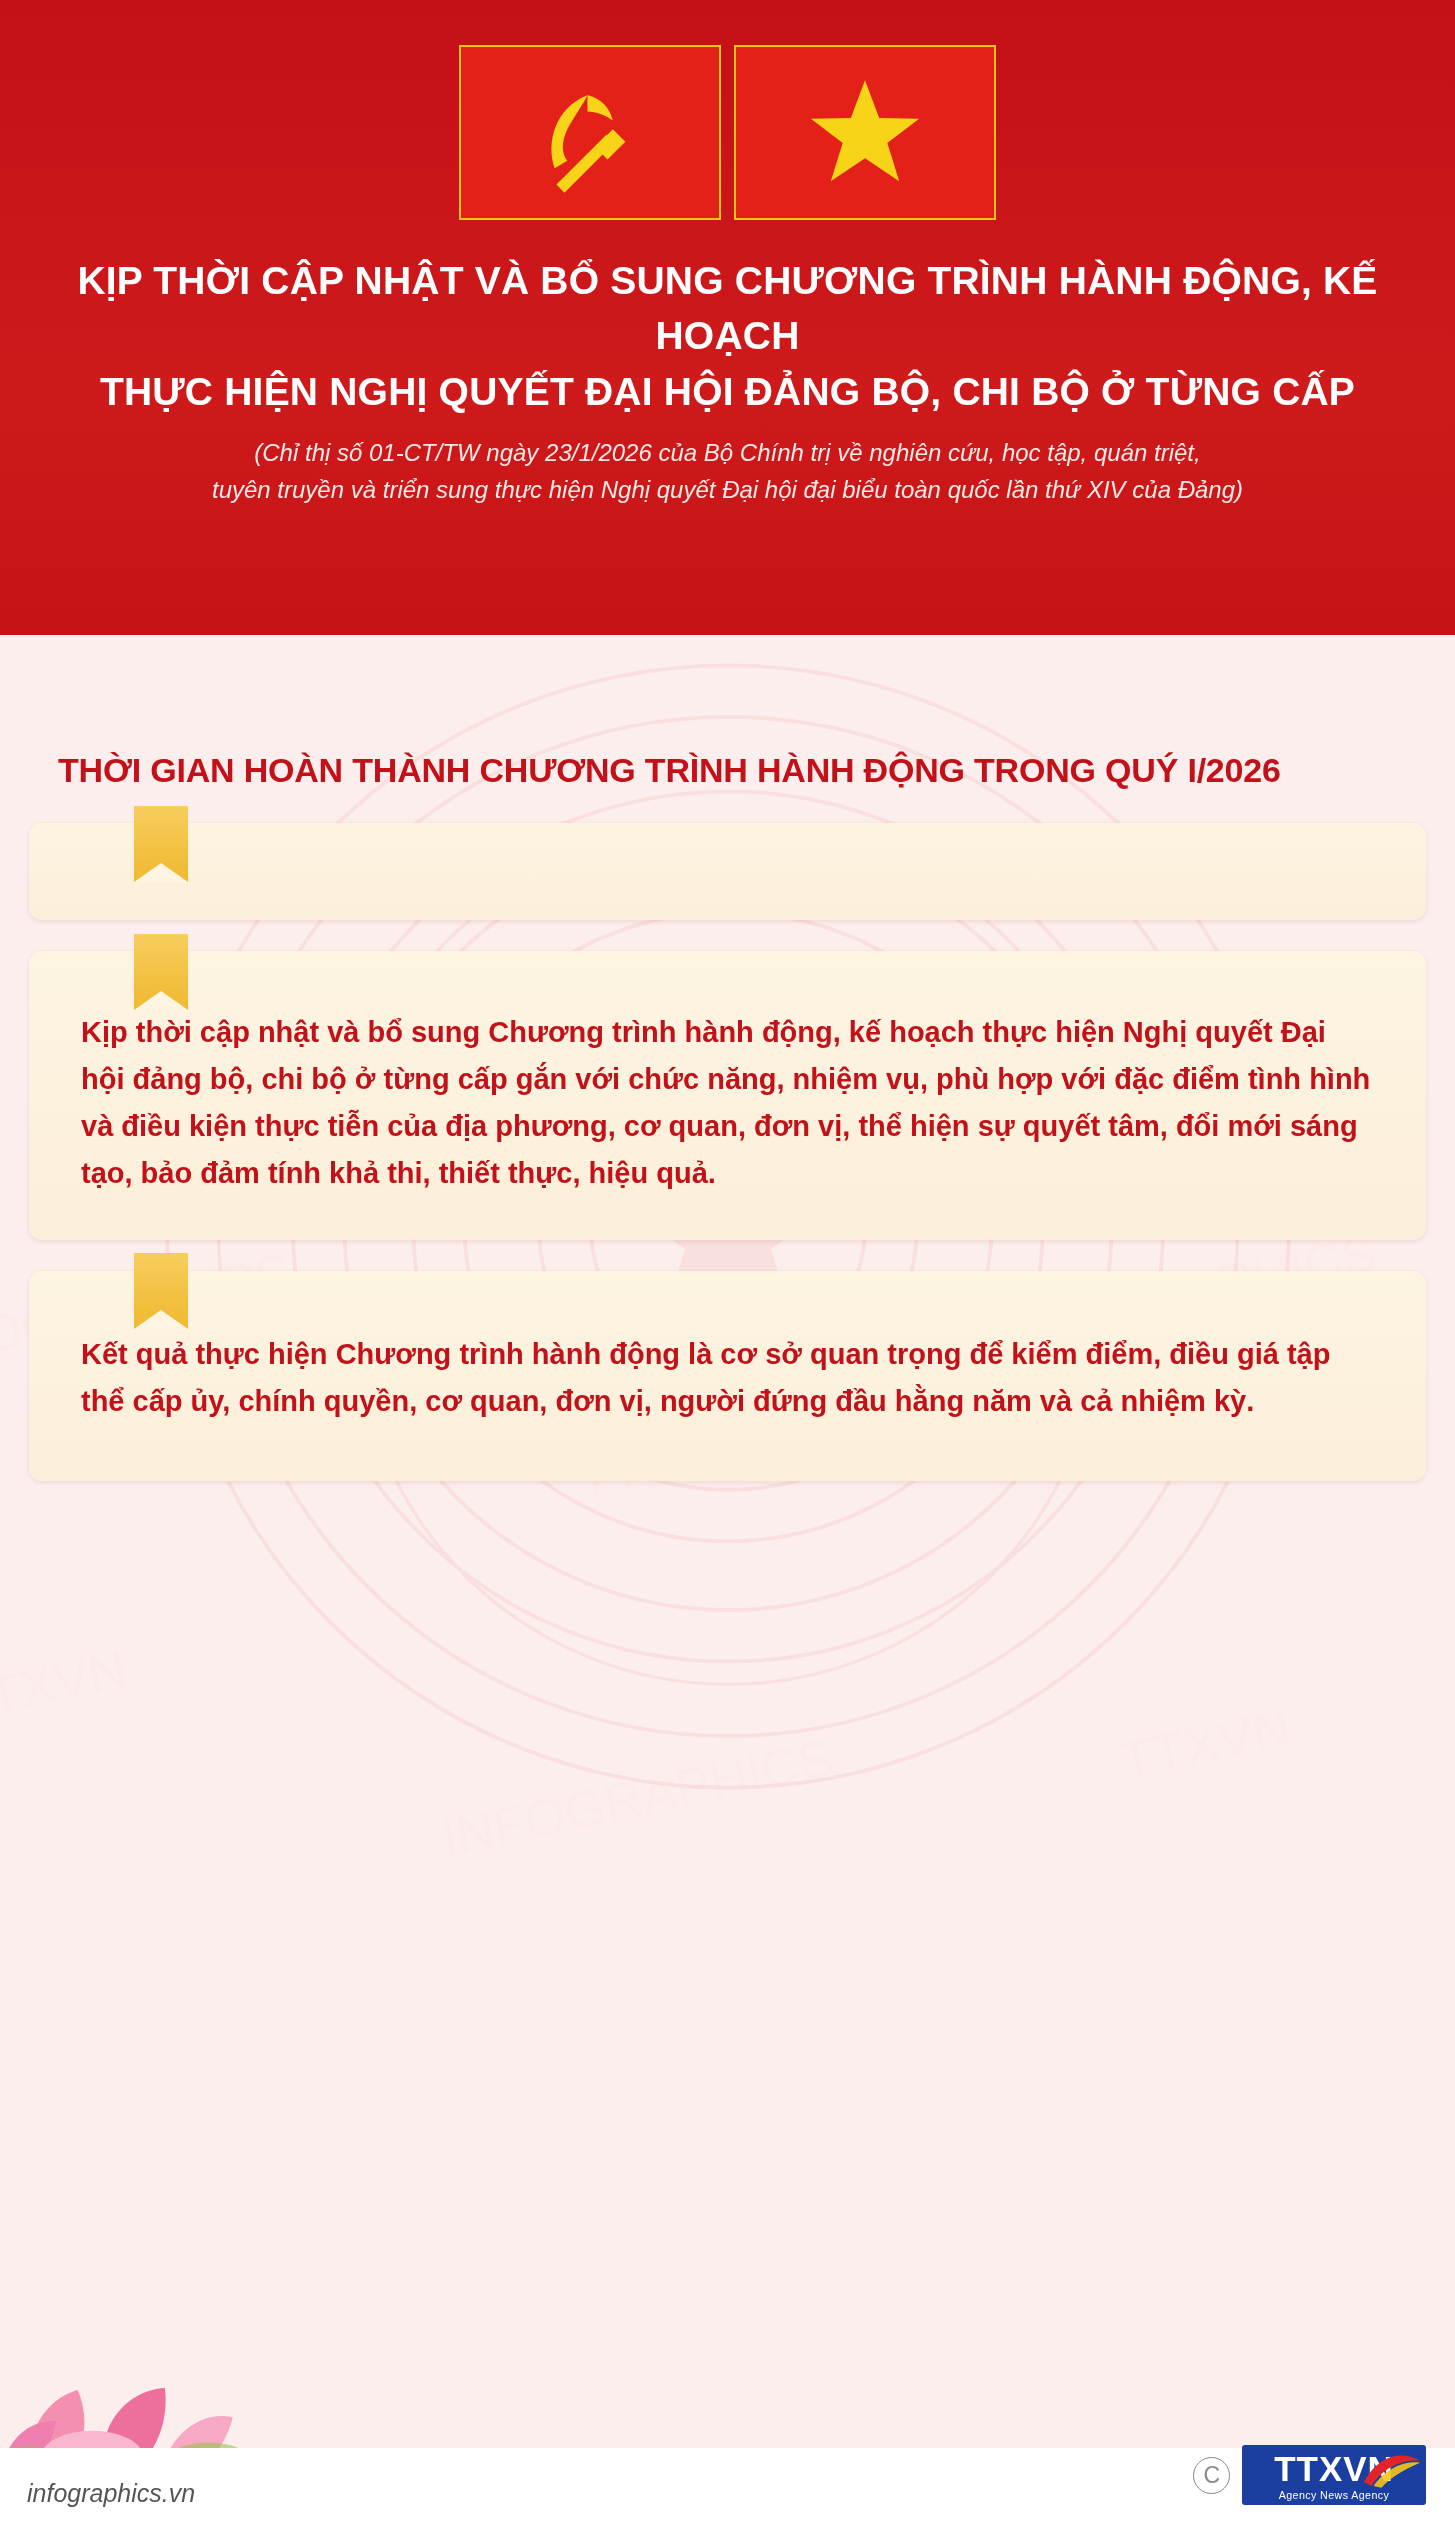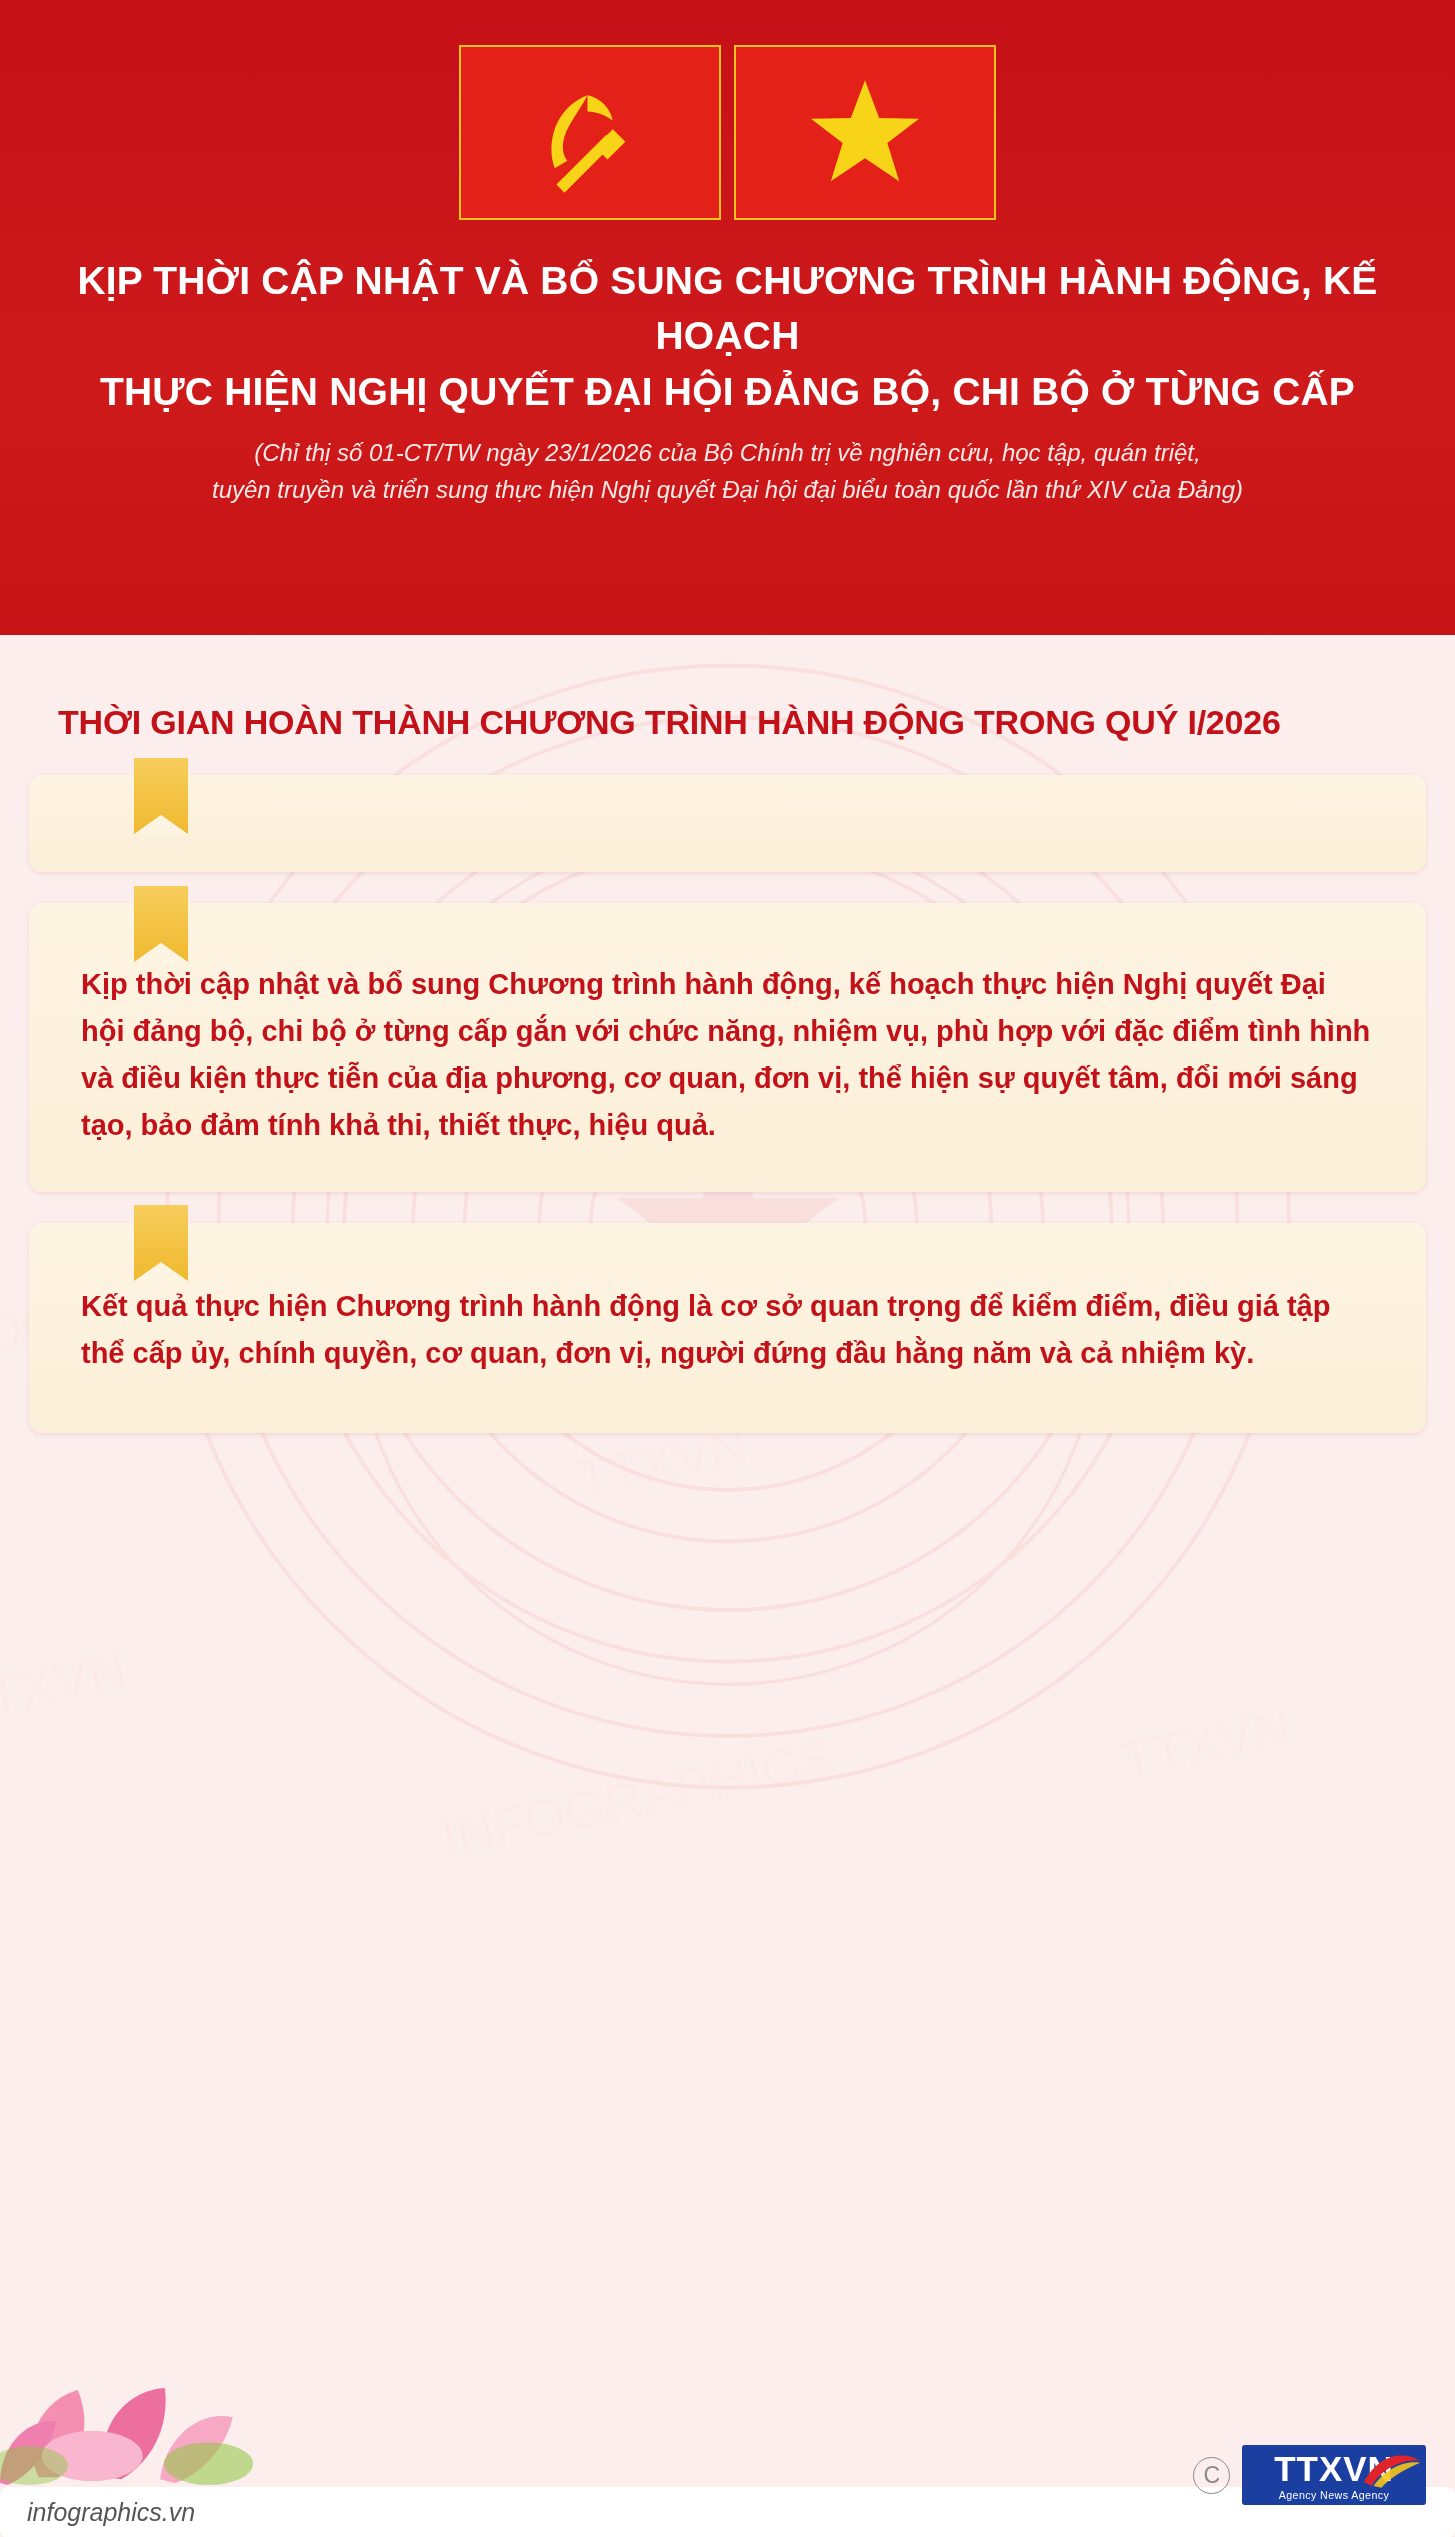--- a/index.html
+++ b/index.html
@@ -101,21 +101,21 @@
     top: 543px;
     width: 1843px;
     height: 873px;
     opacity: 0.18;
     pointer-events: none;
   }
 
   .section-title {
     position: relative;
     margin: 0 58px;
-    padding-top: 68px;
+    padding-top: 116px;
     color: #c21118;
     font-size: 34px;
     font-weight: bold;
     letter-spacing: -0.2px;
   }
 
   .cards {
     position: relative;
     margin: 33px 29px 0 29px;
   }
@@ -158,25 +158,24 @@
     position: absolute;
     left: 0;
     bottom: 50px;
     width: 388px;
     height: 194px;
     pointer-events: none;
   }
   .footer-bar {
     position: absolute;
     left: 0; right: 0; bottom: 0;
-    height: 51px;
+    height: 90px;
     background: #ffffff;
     display: flex;
     align-items: center;
-    border-radius: 8px;
   }
   .footer-url {
     margin-left: 27px;
     color: #555555;
     font-size: 25px;
     font-style: italic;
   }
   .ttxvn {
     position: absolute;
     right: 29px;

